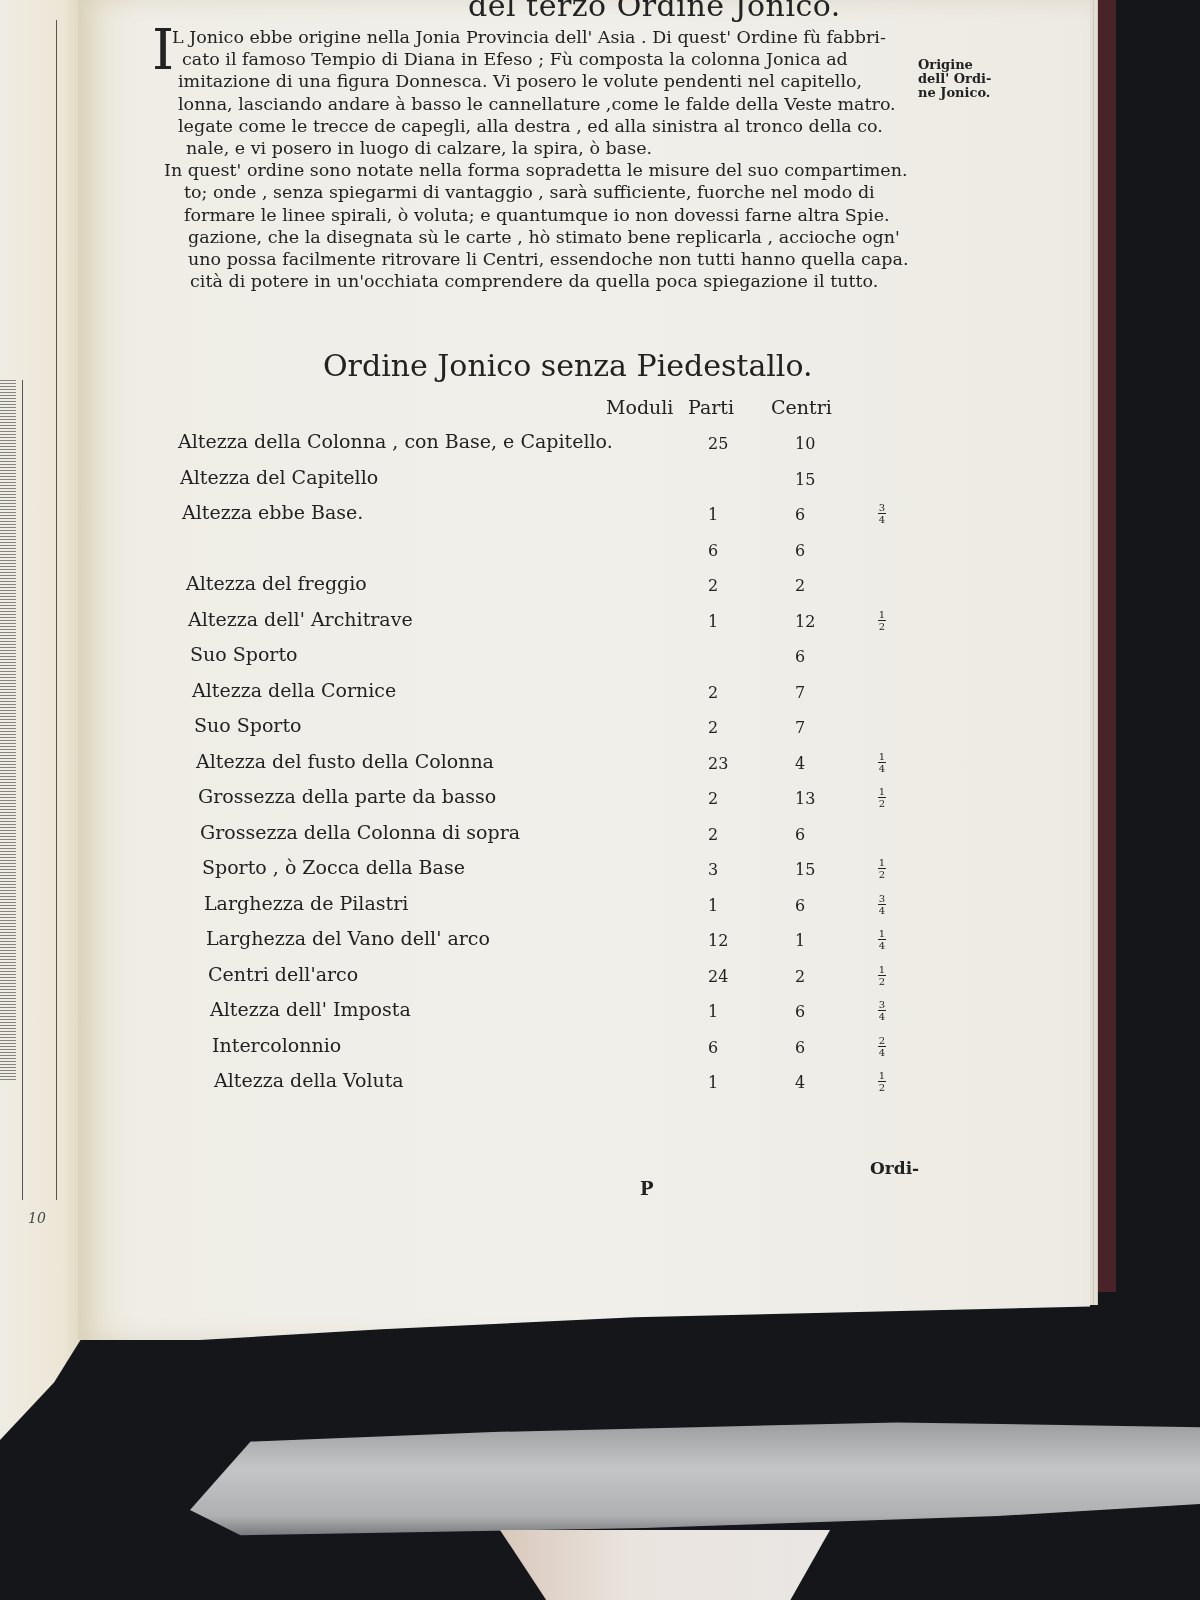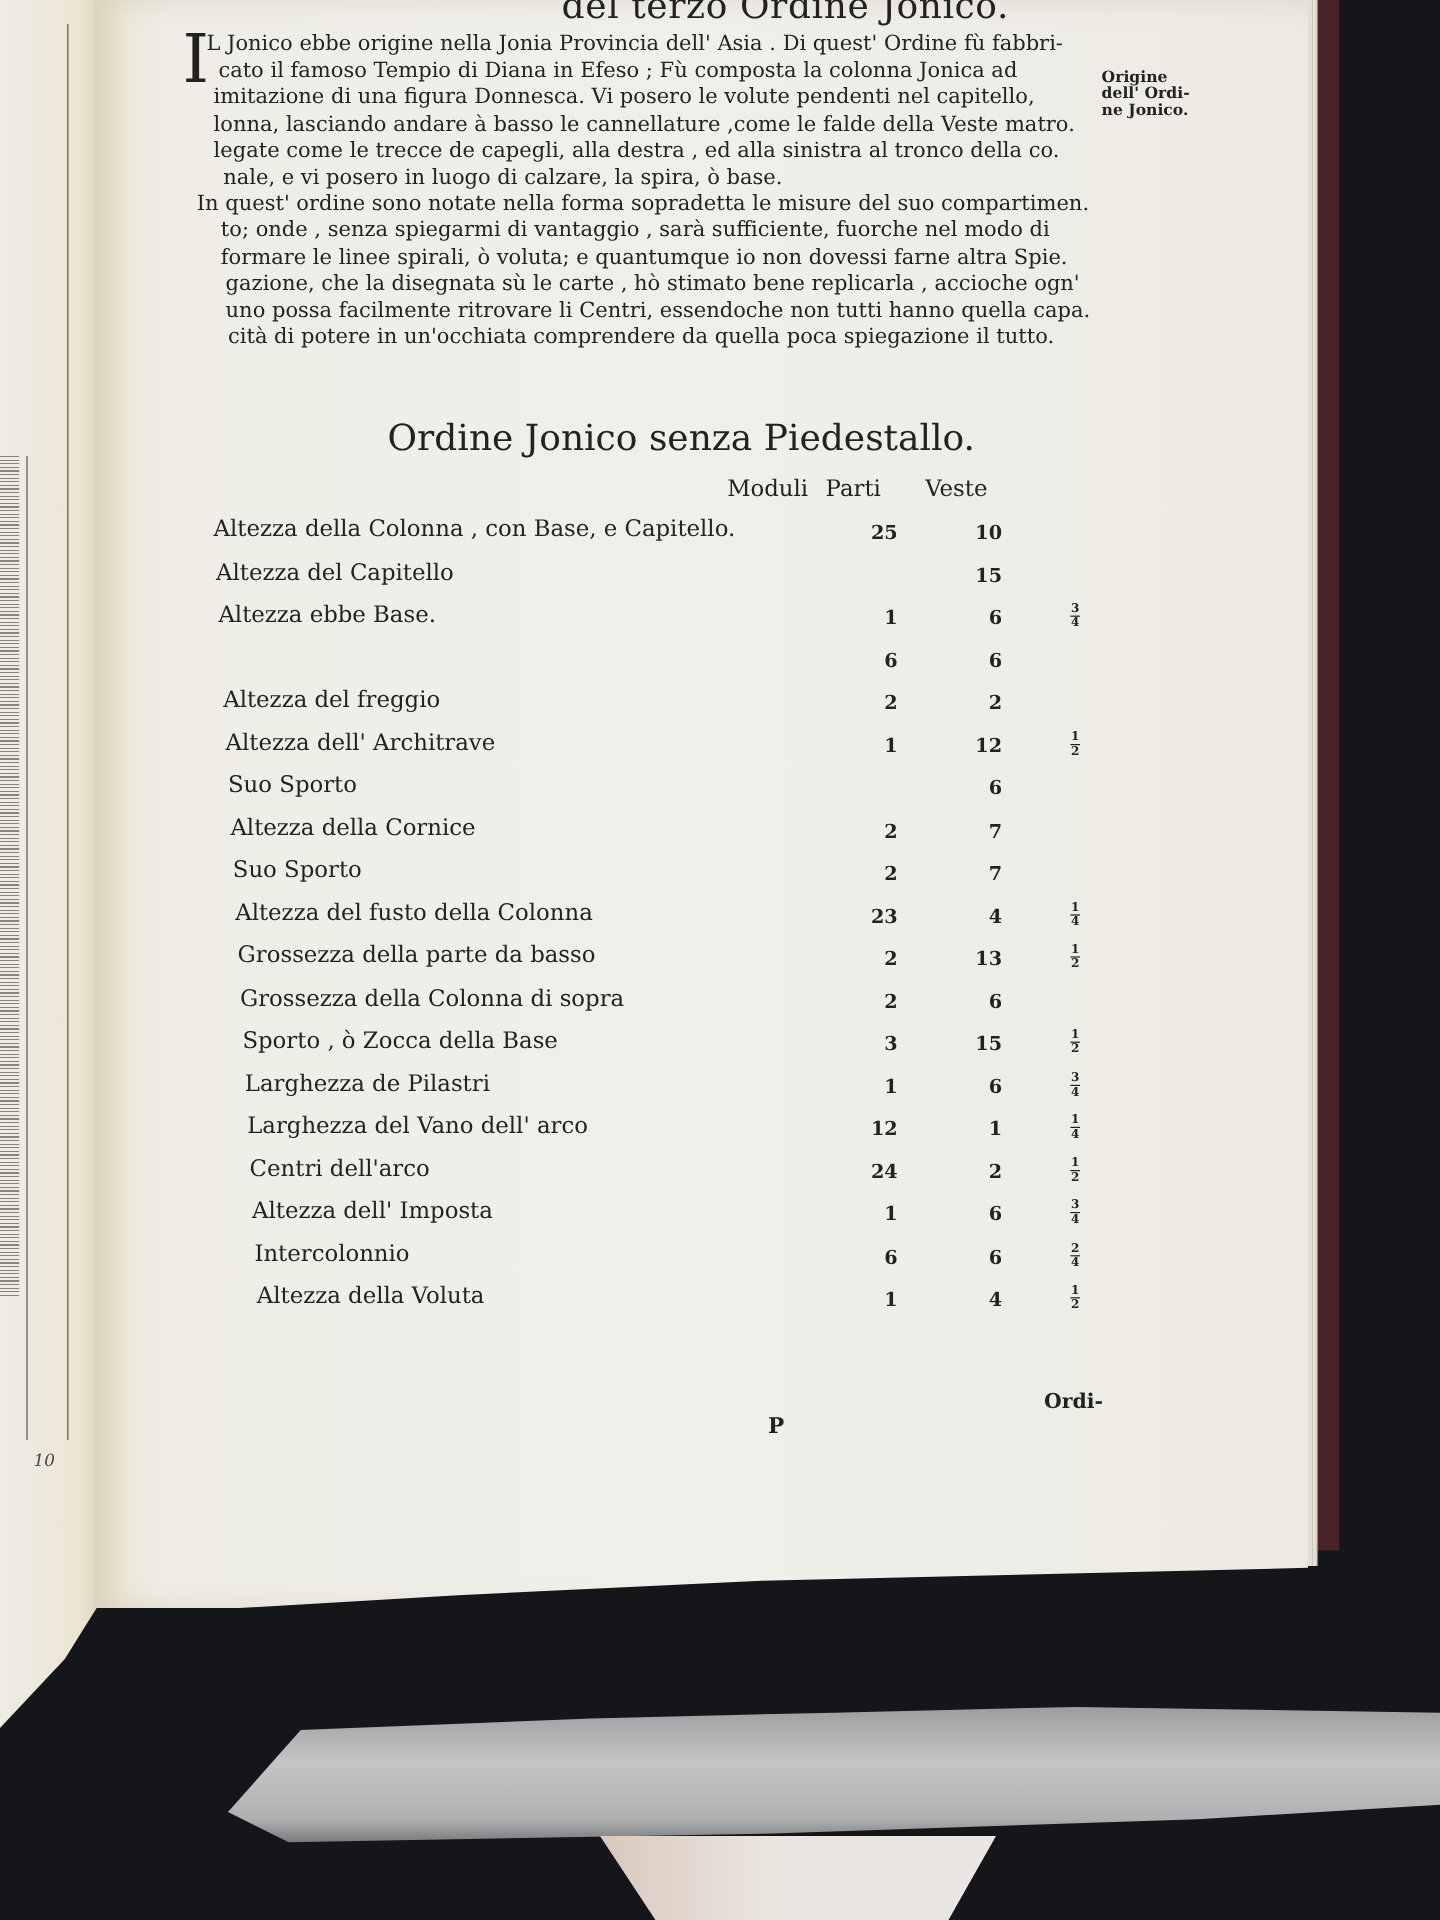--- a/index.html
+++ b/index.html
@@ -55,21 +55,21 @@
     .para { left: 82px; top: 26px; width: 740px; font-size: 17.5px; line-height: 22.2px; }
     .para .line { display: block; white-space: nowrap; }
     .dropcap { position: absolute; left: 74px; top: 28px; font-size: 56px; line-height: 44px; color: #222; }
     .marginal { left: 840px; top: 58px; font-size: 13px; line-height: 14px; font-weight: bold; }
     .marginal span { display: block; }
     .section-title { left: 245px; top: 326px; font-size: 30px; margin-top: 22px; }
     .col-head { top: 396px; font-size: 19px; }
     .table { position: absolute; left: 100px; top: 430px; width: 760px; }
     .row { position: relative; height: 35.5px; font-size: 19px; color: #222; }
     .row .label { position: absolute; top: 0; white-space: nowrap; }
-    .row .num { position: absolute; top: 4px; font-size: 16px; font-weight: bold; text-align: right; width: 40px; }
+    .row .num { position: absolute; top: 4px; font-size: 16px; font-weight: normal; text-align: left; width: 40px; }
     .row .m { left: 530px; }
     .row .p { left: 617px; }
     .row .r { left: 700px; font-size: 10px; line-height: 9px; top: 2px; width: 22px; }
     .frac { display: inline-flex; flex-direction: column; align-items: center; }
     .frac .bar { width: 8px; border-top: 1.5px solid #222; margin: 1px 0; }
     .footer-sig { left: 562px; top: 1178px; font-size: 18px; font-weight: bold; }
     .catchword { left: 792px; top: 1158px; font-size: 17px; font-weight: bold; }
   </style>
 </head>
 <body>
@@ -109,21 +109,21 @@
   <div class="text marginal">
     <span>Origine</span>
     <span>dell' Ordi-</span>
     <span>ne Jonico.</span>
   </div>
 
   <div class="text section-title">Ordine Jonico senza Piedestallo.</div>
 
   <div class="text col-head" style="left:528px">Moduli</div>
   <div class="text col-head" style="left:610px">Parti</div>
-  <div class="text col-head" style="left:693px">Veste</div>
+  <div class="text col-head" style="left:693px">Centri</div>
 
   <div class="table" id="tbl">
       <div class="row">
         <span class="label" style="left:0px">Altezza della Colonna , con Base, e Capitello.</span>
         <span class="num m">25</span>
         <span class="num p">10</span>
         <span class="num r"></span>
       </div>
       <div class="row">
         <span class="label" style="left:2px">Altezza del Capitello</span>

